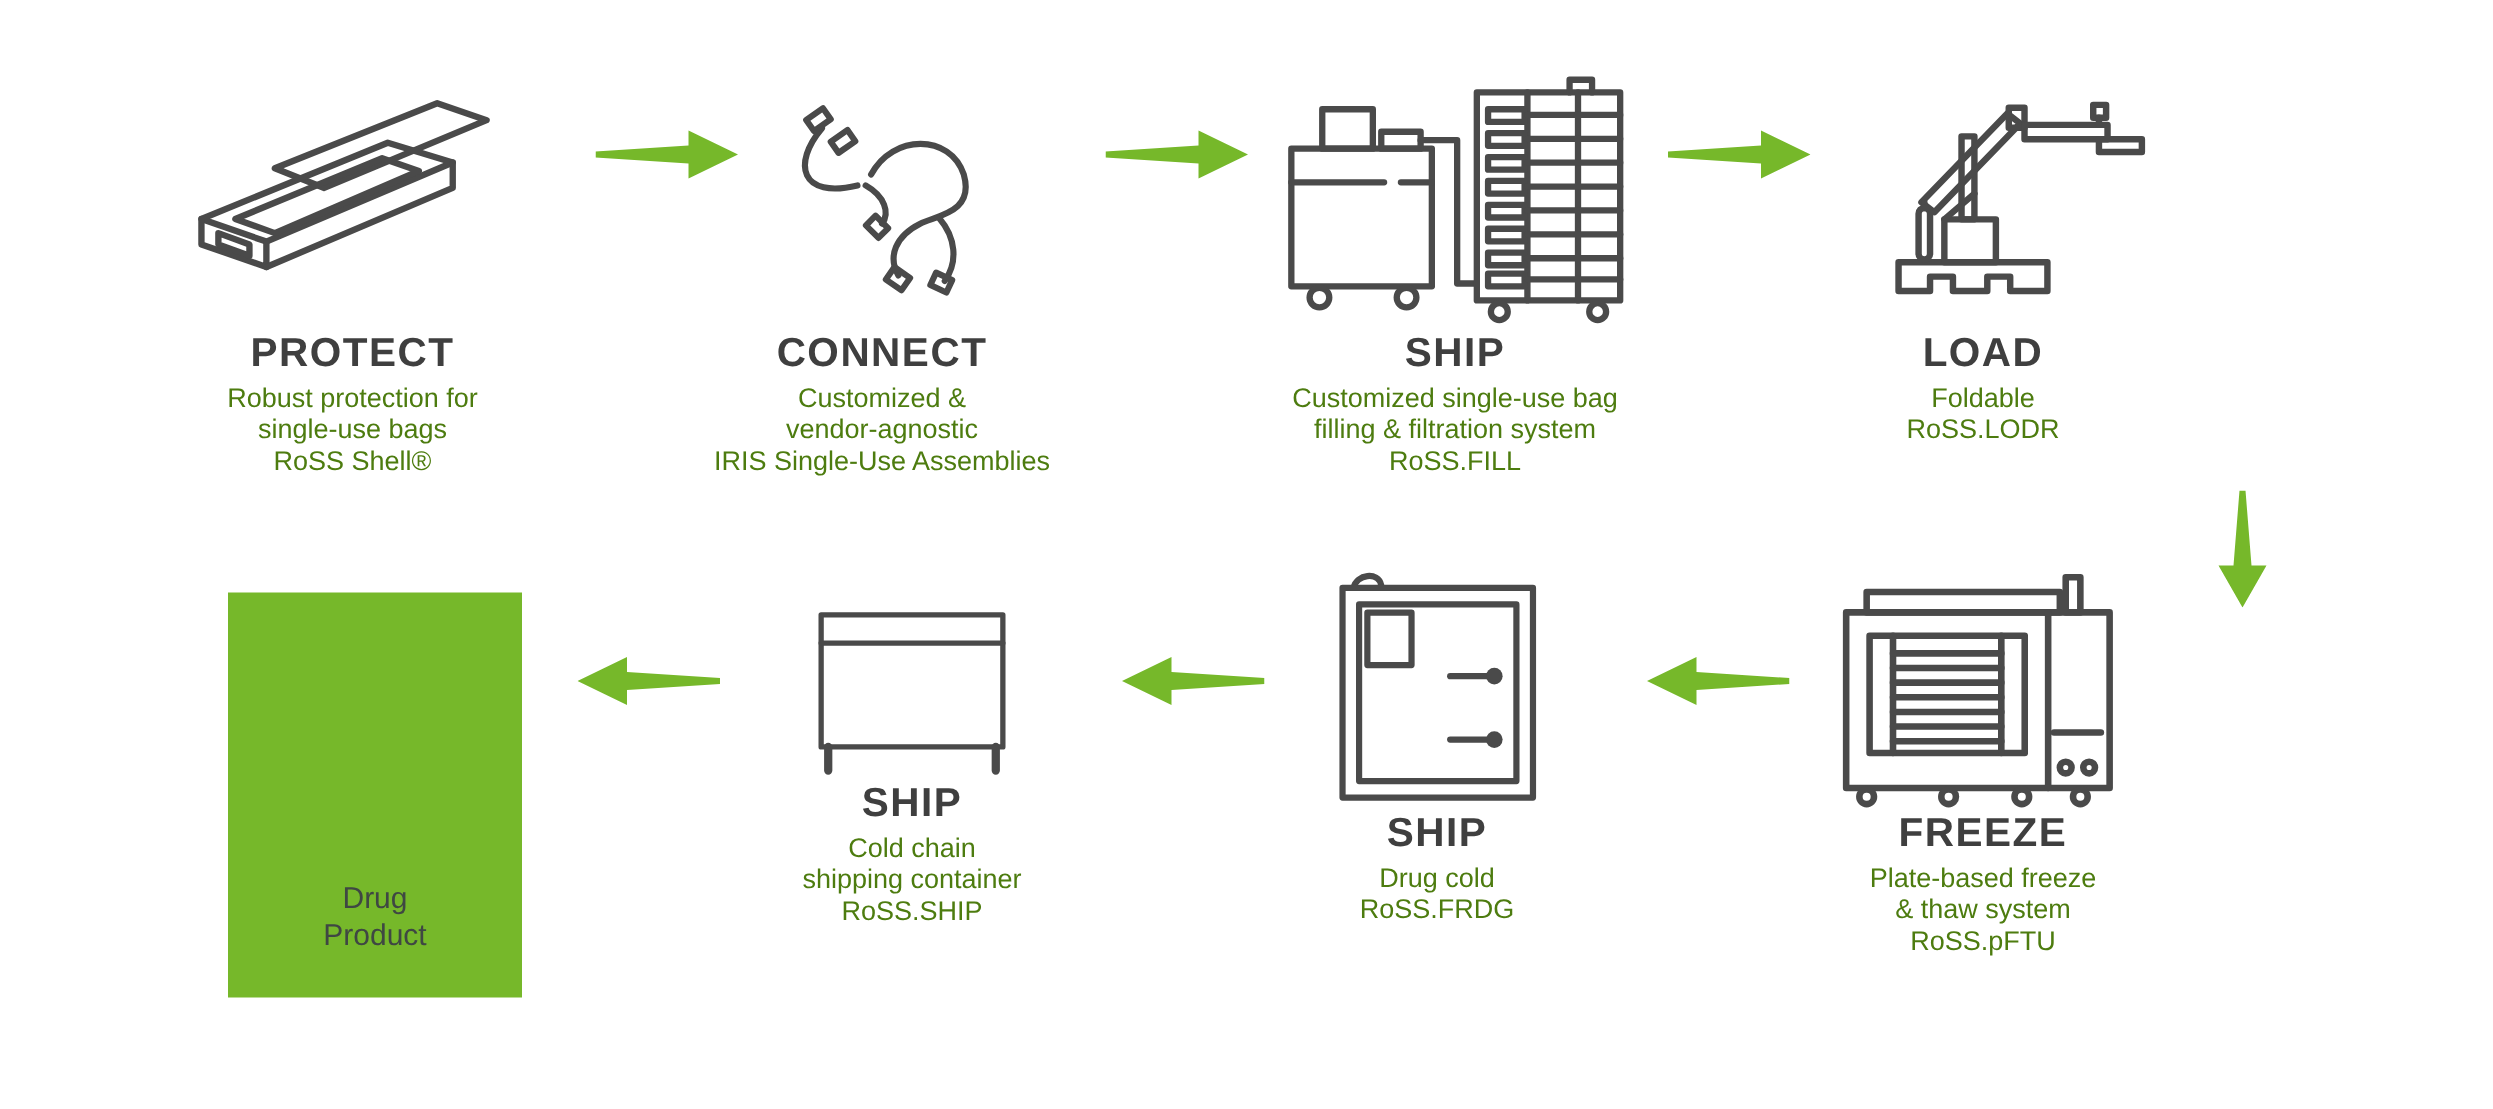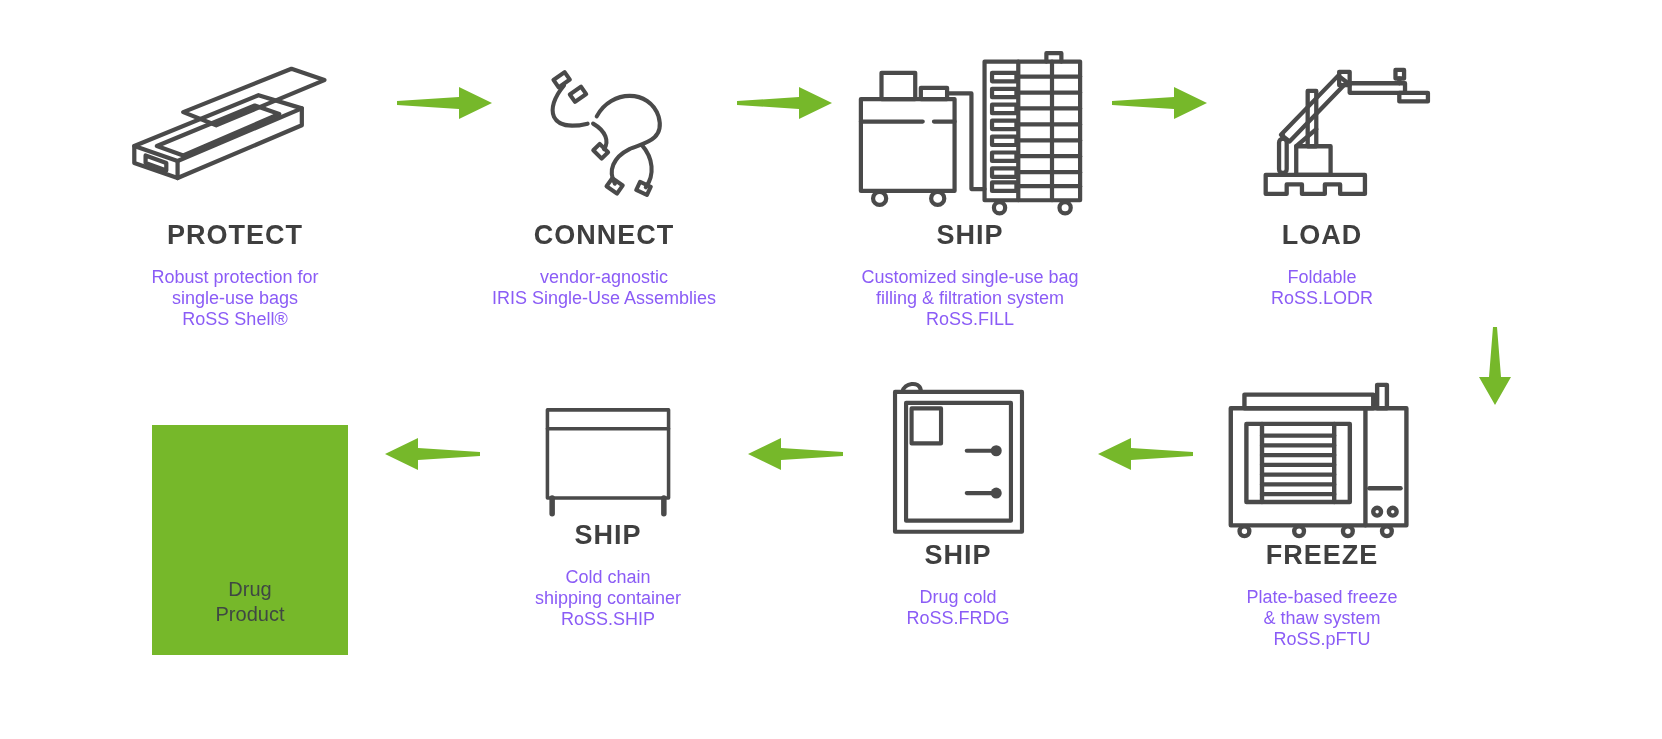--- a/index.html
+++ b/index.html
@@ -8,28 +8,28 @@
     font-family:"Liberation Sans","DejaVu Sans",sans-serif;overflow:hidden;
   }
   .step{position:absolute;width:360px;text-align:center;}
   .icon-box{display:flex;justify-content:center;}
   .top .icon-box{height:180px;align-items:center;}
   .bottom .icon-box{height:168px;align-items:flex-end;}
   .step-title{
     margin-top:0;font-size:27px;font-weight:bold;color:#3f3f3f;
     letter-spacing:1px;
   }
-  .step-caption{margin-top:16px;font-size:18px;line-height:21px;color:#8b5cf6;text-align:center;}
+  .step-caption{margin-top:4px;font-size:18px;line-height:21px;color:#4d7c0f;text-align:center;}
   .arrow{position:absolute;}
   .arrow svg{display:block;}
   .icon-svg{stroke:#4a4a4a;fill:none;stroke-width:4.5;stroke-linecap:round;stroke-linejoin:round;}
   .icon-svg .fillpart{fill:#4a4a4a;stroke:none;}
   #drug-box{
-    position:absolute;left:152px;top:395px;width:196px;height:230px;
-    background:#76b82a;display:flex;align-items:flex-end;justify-content:center;margin-top:30px;
+    position:absolute;left:152px;top:395px;width:196px;height:270px;
+    background:#76b82a;display:flex;align-items:flex-end;justify-content:center;
   }
   #drug-box .drug-label{
     margin-bottom:28px;font-size:20px;line-height:25px;color:#3f4743;text-align:center;
   }
 </style>
 </head>
 <body>
 
 <div id="canvas">
 
@@ -45,36 +45,37 @@
       </svg>
     </div>
     <div class="step-title">PROTECT</div>
     <div class="step-caption">
       <div>Robust protection for</div>
       <div>single-use bags</div>
       <div>RoSS Shell®</div>
     </div>
   </div>
 
-  <div class="step top" style="left:424px;top:40px;">
+  <div class="step top" style="left:408px;top:40px;">
     <div class="icon-box">
       <svg class="icon-svg" width="200" height="158" viewBox="0 0 220 170">
         <path d="M66,36 C44,62 50,88 92,78"></path>
         <rect x="56" y="25" width="15" height="10" transform="rotate(-35 63 30)"></rect>
         <rect x="74" y="41" width="15" height="10" transform="rotate(-35 81 46)"></rect>
         <path d="M102,70 C118,40 160,40 170,70 C178,98 150,100 138,106 C120,115 114,130 122,144"></path>
         <rect x="115" y="141" width="14" height="11" transform="rotate(35 122 146)"></rect>
         <path d="M98,78 C112,86 116,98 110,106"></path>
         <rect x="100" y="103" width="13" height="10" transform="rotate(45 106 108)"></rect>
         <path d="M152,102 C164,116 166,134 156,148"></path>
         <rect x="147" y="144" width="13" height="10" transform="rotate(25 153 149)"></rect>
       </svg>
     </div>
     <div class="step-title">CONNECT</div>
     <div class="step-caption">
+      <div>Customized &amp;</div>
       <div>vendor-agnostic</div>
       <div>IRIS Single-Use Assemblies</div>
     </div>
   </div>
 
   <div class="step top" style="left:790px;top:40px;">
     <div class="icon-box">
       <svg class="icon-svg" width="235" height="178" viewBox="0 0 250 190">
         <rect x="8" y="62" width="100" height="98"></rect>
         <path d="M8,86 H74 M86,86 H108"></path>

